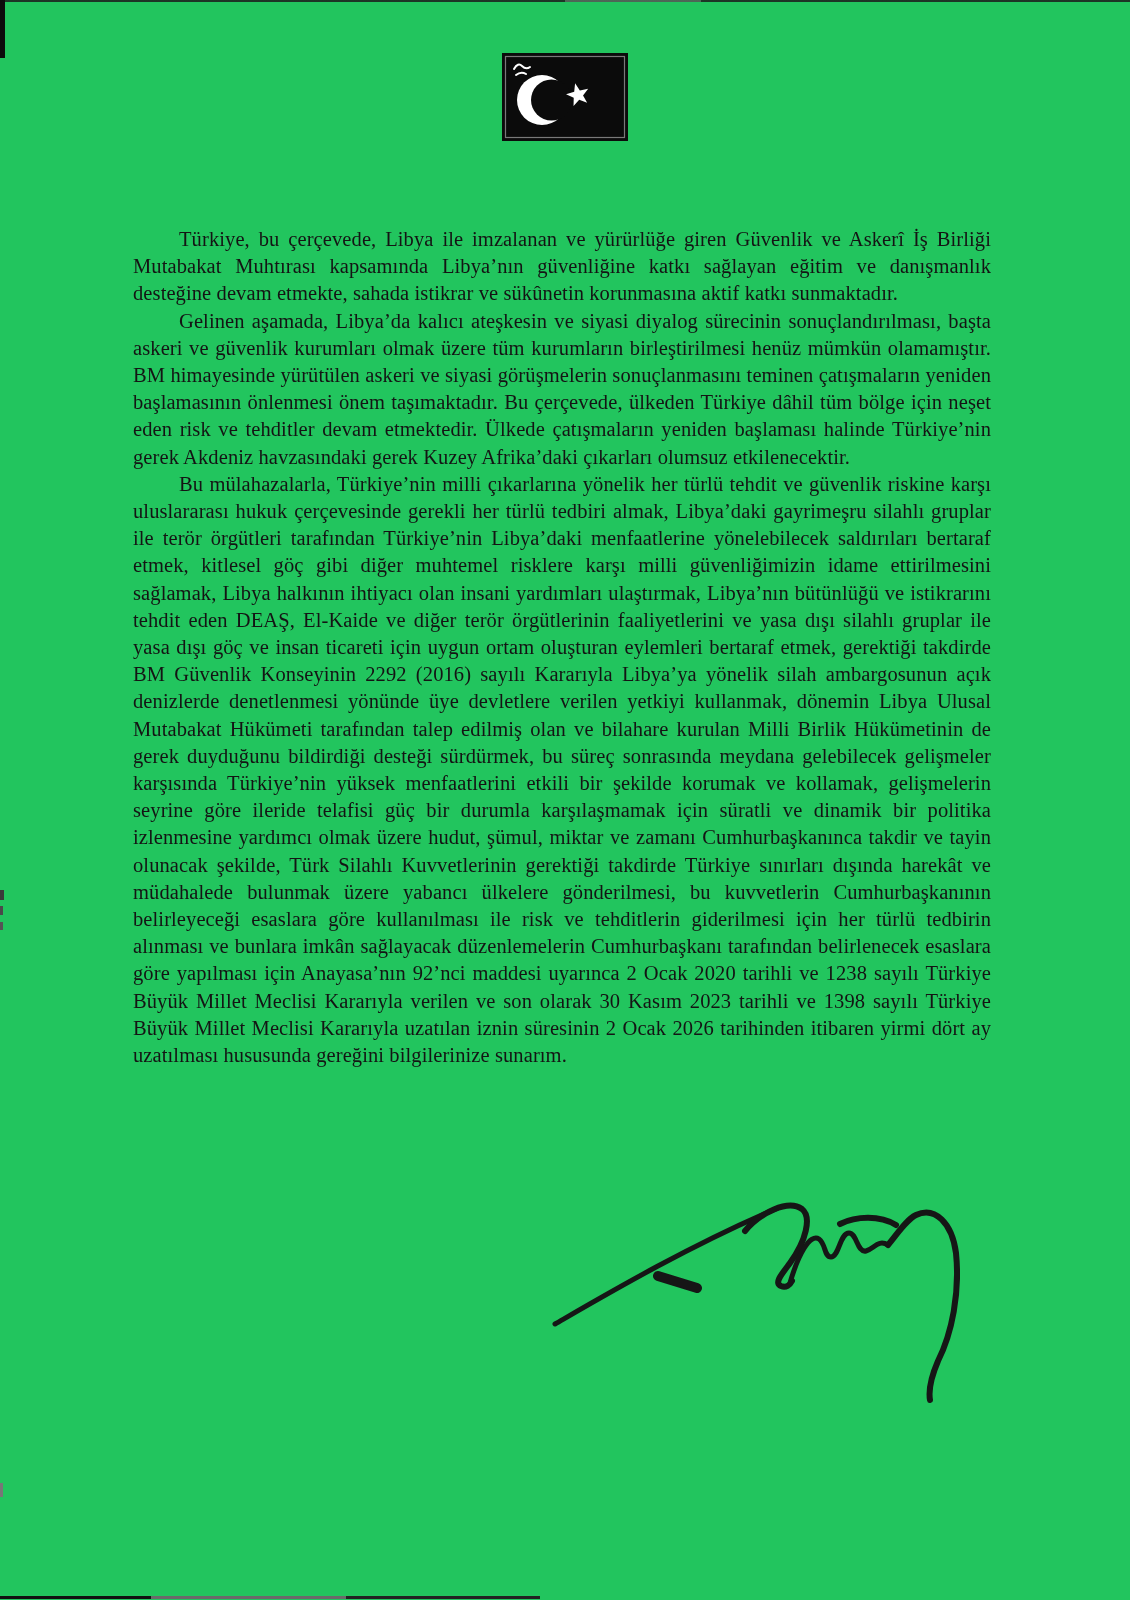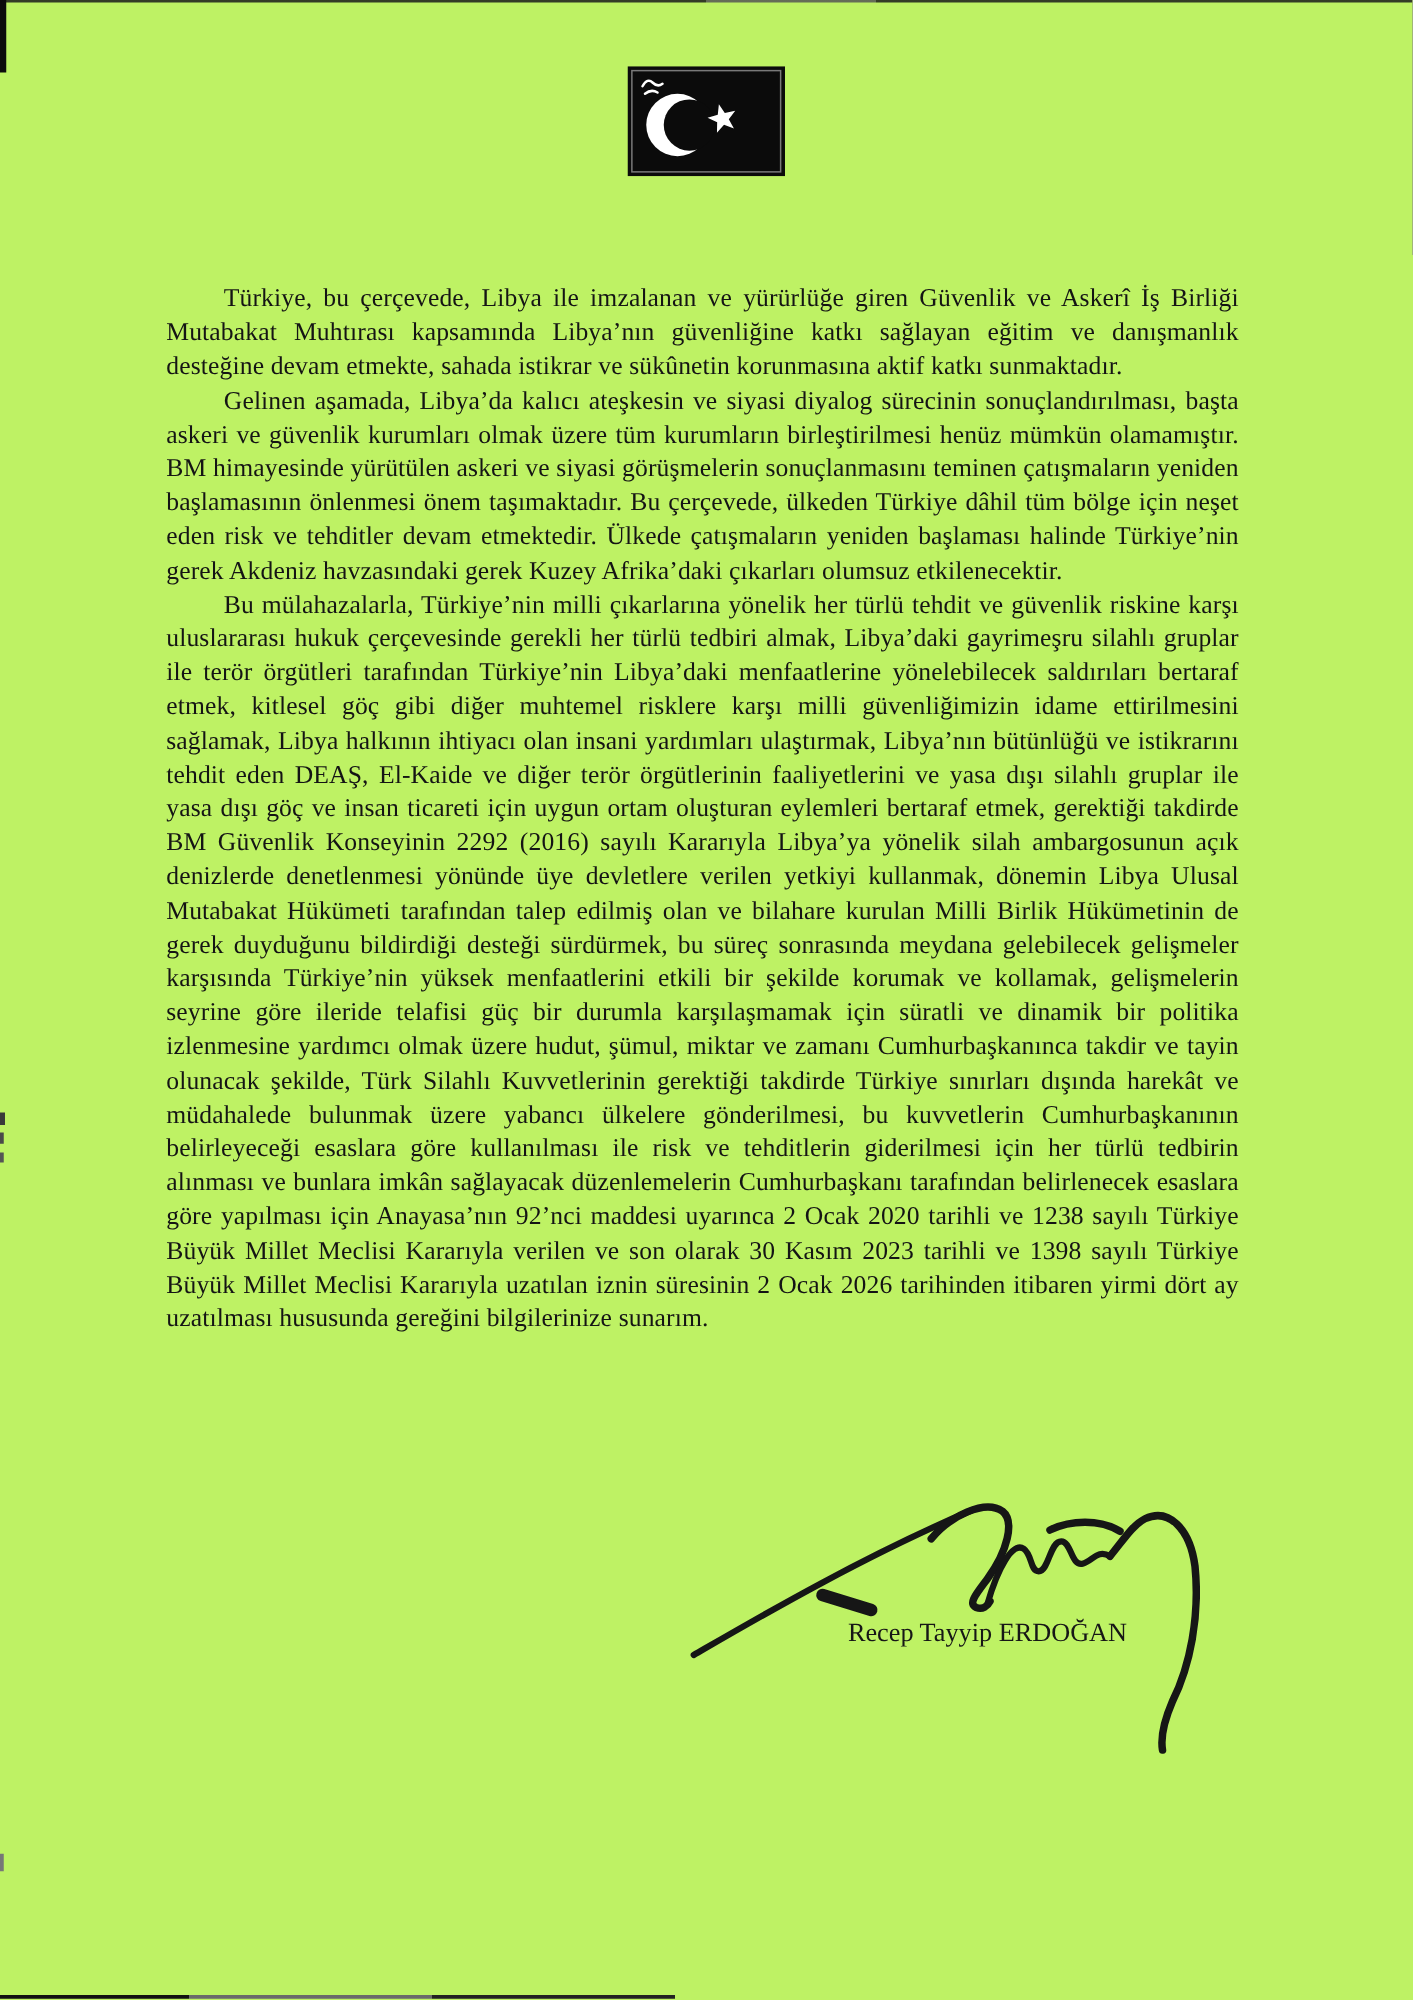--- a/index.html
+++ b/index.html
@@ -1,19 +1,19 @@
 <!DOCTYPE html>
 <html><head>
 <meta charset="utf-8">
 <style>
   html,body{margin:0;padding:0;background:#888;}
   #page{
     position:relative;
     width:1130px;height:1600px;
-    background:#bef264;
+    background:#22c55e;
     margin:0 auto;
     overflow:hidden;
     font-family:"Liberation Serif", serif;
     color:#141414;
   }
   
   .top-edge-line{
     position:absolute;left:0;top:0;width:1130px;height:2px;
     background:linear-gradient(90deg,#1c1c1c 0 50%,#555 50% 62%,#1c1c1c 62% 100%);
     opacity:.85;
@@ -90,16 +90,15 @@
 
       <path d="M250 100 C 258 72, 270 50, 279 56 C 286 61, 284 74, 291 74 C 299 74, 300 50, 309 50 C 317 50, 317 70, 326 68 C 334 66, 338 56, 348 62" stroke-width="5"></path>
 
       <path d="M300 41 C 316 33, 340 32, 356 42" stroke-width="6"></path>
 
       <path d="M348 62 C 358 50, 366 37, 376 32 C 395 23, 412 40, 416 70 C 420 110, 412 150, 398 178 C 392 192, 388 205, 390 217" stroke-width="6"></path>
     </g>
   </svg>
 
   <div class="signer-block">
-    <div class="signer-name">Recep Tayyip ERDOĞAN</div>
   </div>
 
 </div>
 
 </body></html>

